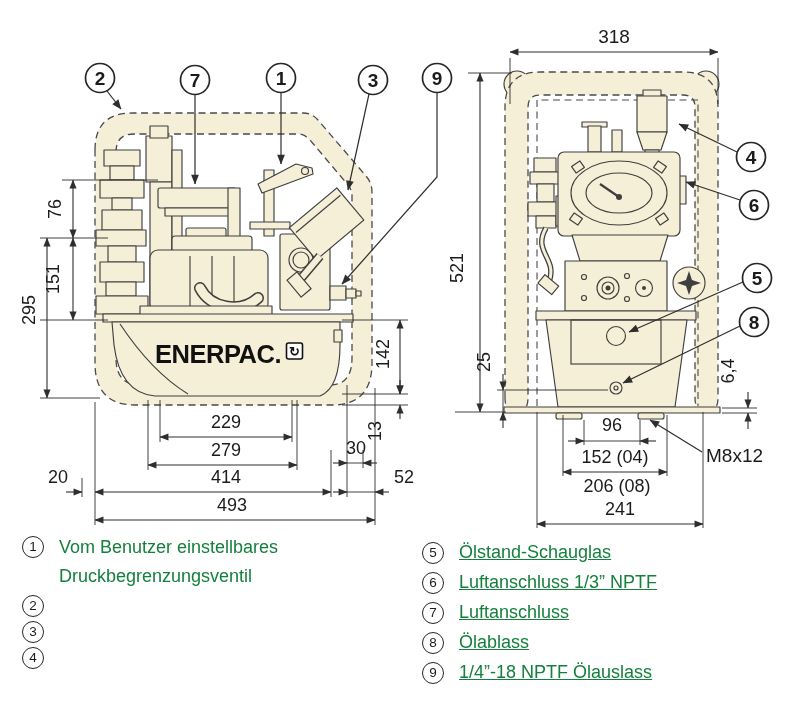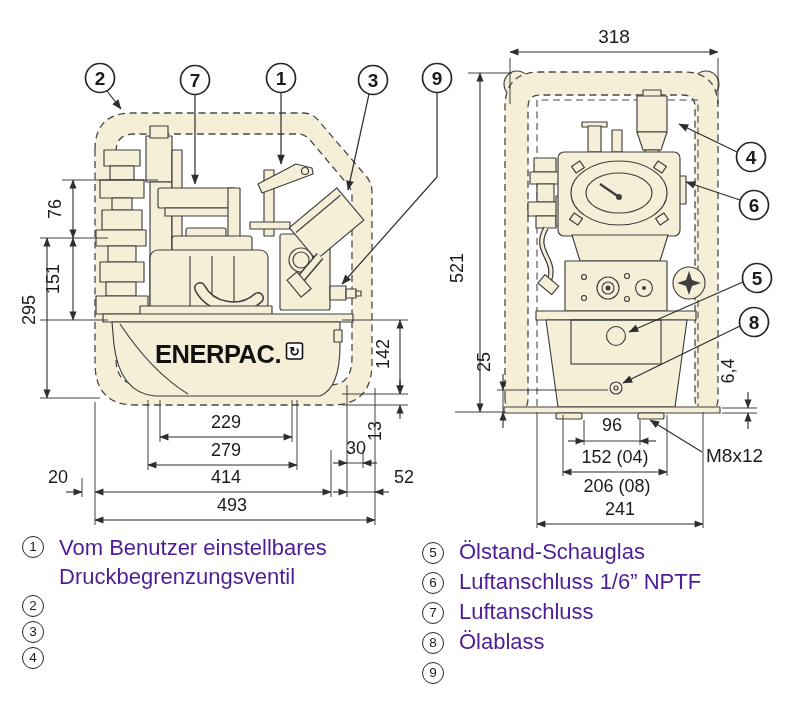--- a/index.html
+++ b/index.html
@@ -21,22 +21,22 @@
   .logo{font-weight:bold;font-size:26px;letter-spacing:-0.5px;fill:#111;}
   .markbox{fill:#fff;stroke:#111;stroke-width:1.6;}
   .marktxt{font-size:13px;font-weight:bold;text-anchor:middle;fill:#111;}
   .legend-col{position:absolute;width:380px;}
   #lcol{left:22px;top:533px;}
   #rcol{left:422px;top:539px;}
   .li{display:flex;gap:15px;align-items:flex-start;margin-bottom:1px;}
   #rcol .li{margin-bottom:4px;}
   .lnum{flex:0 0 auto;width:20px;height:20px;border:1.6px solid #262626;border-radius:50%;
         font-size:13.5px;line-height:20px;text-align:center;margin-top:3px;color:#1b1b1b;}
-  .ltxt{white-space:pre-line;font-size:22px;line-height:29px;color:#4c1d95;}
-  #rcol .ltxt{line-height:26px;}
+  .ltxt{white-space:pre-line;font-size:18px;line-height:29px;color:#15803d;}
+  #rcol .ltxt{line-height:26px;text-decoration:underline;}
 </style>
 </head>
 <body>
 
 <div id="stage">
 
 <svg width="800" height="535" viewBox="0 0 800 535">
   <defs>
     <marker id="ar" viewBox="0 0 10 10" refX="9.5" refY="5" markerWidth="8.5" markerHeight="8.5" orient="auto-start-reverse">
       <path d="M0.5,1.2 L10,5 L0.5,8.8 Z" fill="#2e2e2e"></path>
@@ -357,28 +357,29 @@
     </div>
   </div>
 
   <div id="rcol" class="legend-col">
     <div class="li">
       <span class="lnum">5</span>
       <span class="ltxt">Ölstand-Schauglas</span>
     </div>
     <div class="li">
       <span class="lnum">6</span>
-      <span class="ltxt">Luftanschluss 1/6” NPTF</span>
+      <span class="ltxt">Luftanschluss 1/3” NPTF</span>
     </div>
     <div class="li">
       <span class="lnum">7</span>
       <span class="ltxt">Luftanschluss</span>
     </div>
     <div class="li">
       <span class="lnum">8</span>
       <span class="ltxt">Ölablass</span>
     </div>
     <div class="li">
       <span class="lnum">9</span>
+      <span class="ltxt">1/4”-18 NPTF Ölauslass</span>
     </div>
   </div>
 
 </div>
 
 </body></html>

